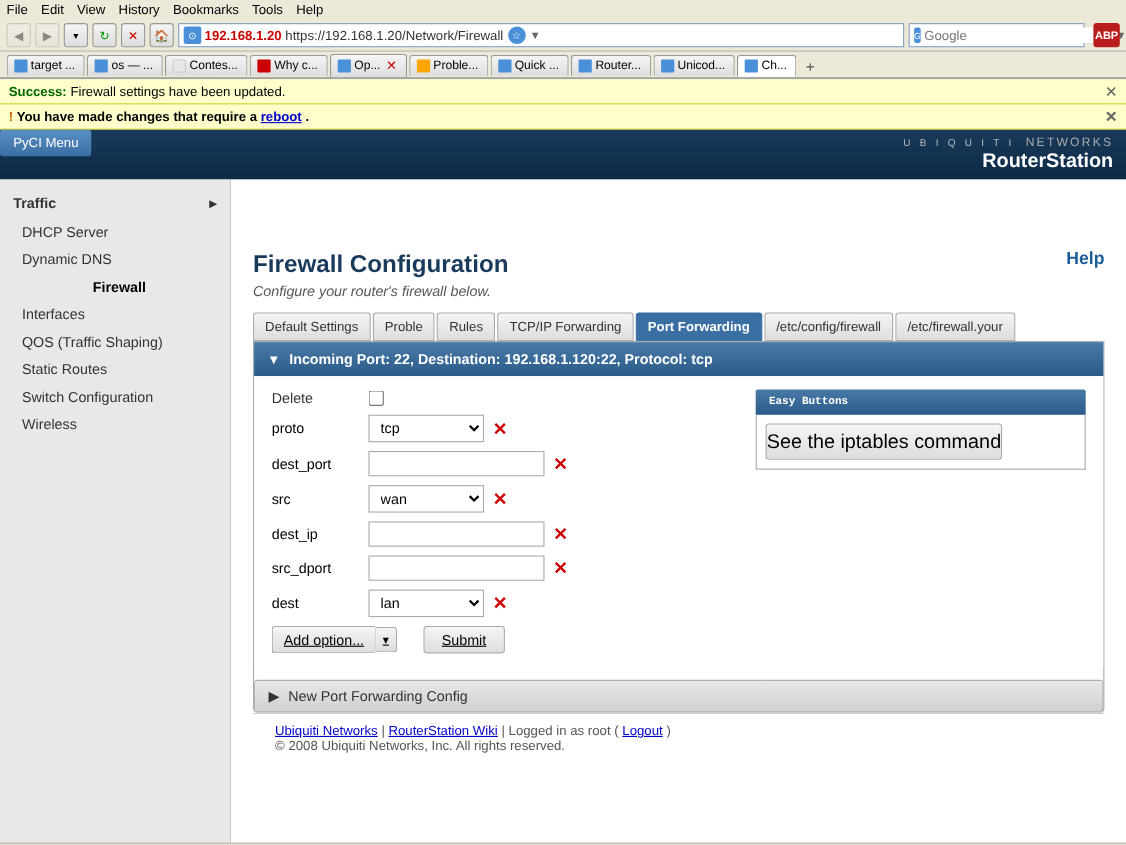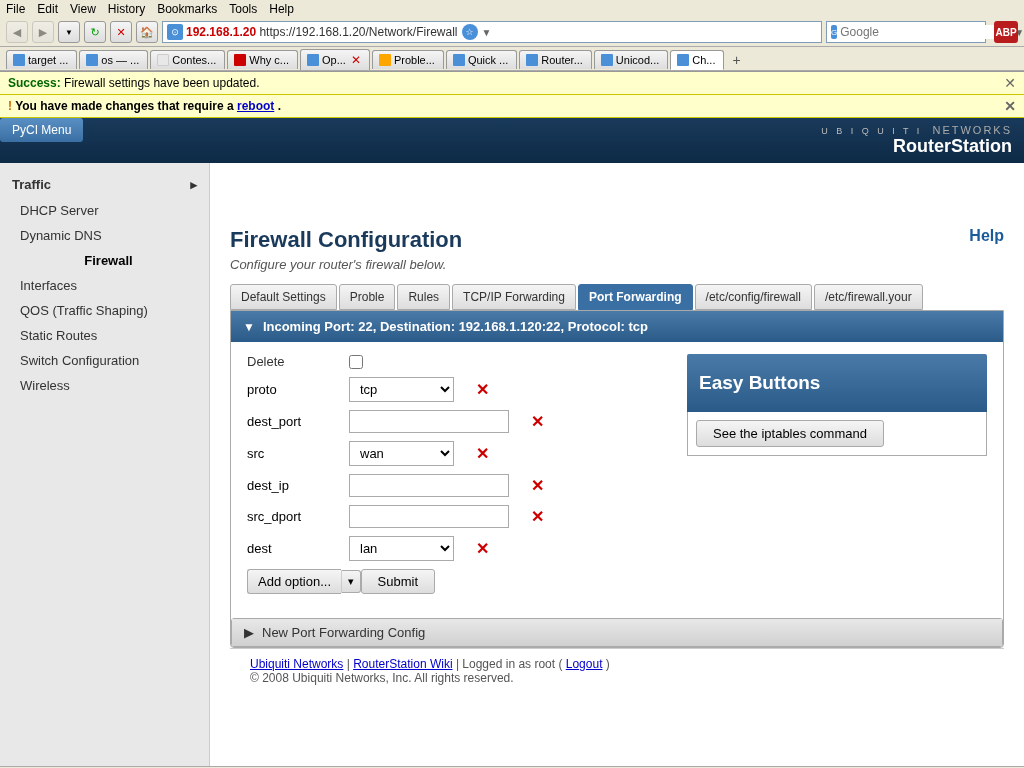--- a/index.html
+++ b/index.html
@@ -71,34 +71,34 @@
     .config-tab.active { background: #3a6fa4; color: #fff; border-color: #3a6fa4; font-weight: bold; }
 
     
     .fw-content { border: 1px solid #aaa; border-radius: 0 0 4px 4px; padding: 0; }
 
     
     .rule-header { background: linear-gradient(to bottom, #4a7aa8, #2a5a88); color: #fff; padding: 8px 12px; display: flex; align-items: center; gap: 8px; font-size: 13px; font-weight: bold; border-radius: 0; }
     .rule-expand { color: #fff; font-size: 12px; }
 
     .rule-body { padding: 12px 16px; background: #fff; }
-    .rule-row { display: flex; align-items: center; margin-bottom: 8px; gap: 22px; }
+    .rule-row { display: flex; align-items: center; margin-bottom: 8px; gap: 8px; }
     .rule-label { width: 80px; font-size: 13px; color: #000000; cursor: pointer; }
     .rule-label.plain { color: #333; text-decoration: none; cursor: default; }
     .rule-input { border: 1px solid #aaa; padding: 3px 6px; font-size: 13px; width: 160px; background: #fff; }
     .rule-select { border: 1px solid #aaa; padding: 3px 6px; font-size: 13px; width: 105px; background: #fff; appearance: auto; }
     .delete-icon { color: #c00; font-weight: bold; font-size: 16px; cursor: pointer; }
 
     
     .easy-buttons-section { margin-left: 16px; min-width: 300px; }
-    .easy-buttons-header { background: linear-gradient(to bottom, #4a7aa8, #2a5a88); color: #fff; padding: 18px 12px; font-size: 19px; font-weight: bold; border-radius: 2px 2px 0 0; }
+    .easy-buttons-header { background: linear-gradient(to bottom, #4a7aa8, #2a5a88); color: #fff; padding: 6px 12px; font-size: 10px; font-weight: bold; border-radius: 2px 2px 0 0; font-family: Liberation Mono, monospace; }
     .easy-buttons-body { border: 1px solid #aaa; border-top: none; padding: 8px; }
-    .iptables-btn { background: linear-gradient(to bottom, #f5f5f5, #ddd); border: 1px solid #aaa; padding: 5px 16px; font-size: 13px; cursor: pointer; border-radius: 3px; }
-
-    .rule-actions { display: flex; align-items: center; gap: 0; margin-top: 8px; }
+    .iptables-btn { background: linear-gradient(to bottom, #f5f5f5, #ddd); border: 1px solid #aaa; padding: 5px 0; font-size: 18px; cursor: pointer; border-radius: 3px; }
+
+    .rule-actions { display: flex; align-items: center; gap: 24px; margin-top: 8px; text-decoration: underline; }
     .add-option-btn { display: flex; align-items: center; gap: 0; }
     .add-option-main { background: linear-gradient(to bottom, #f5f5f5, #ddd); border: 1px solid #aaa; border-right: none; padding: 4px 10px; font-size: 13px; cursor: pointer; border-radius: 3px 0 0 3px; }
     .add-option-arrow { background: linear-gradient(to bottom, #f5f5f5, #ddd); border: 1px solid #aaa; border-left: 1px solid #ccc; padding: 4px 6px; font-size: 11px; cursor: pointer; border-radius: 0 3px 3px 0; }
     .submit-btn { background: linear-gradient(to bottom, #f5f5f5, #ddd); border: 1px solid #aaa; padding: 4px 16px; font-size: 13px; cursor: pointer; border-radius: 3px; }
 
     
     .new-pf-section { border: 1px solid #aaa; margin-top: 12px; border-radius: 3px; }
     .new-pf-header { background: linear-gradient(to bottom, #e8e8e8, #d0d0d0); padding: 6px 12px; display: flex; align-items: center; gap: 8px; font-size: 13px; color: #333; cursor: pointer; }
 
     

